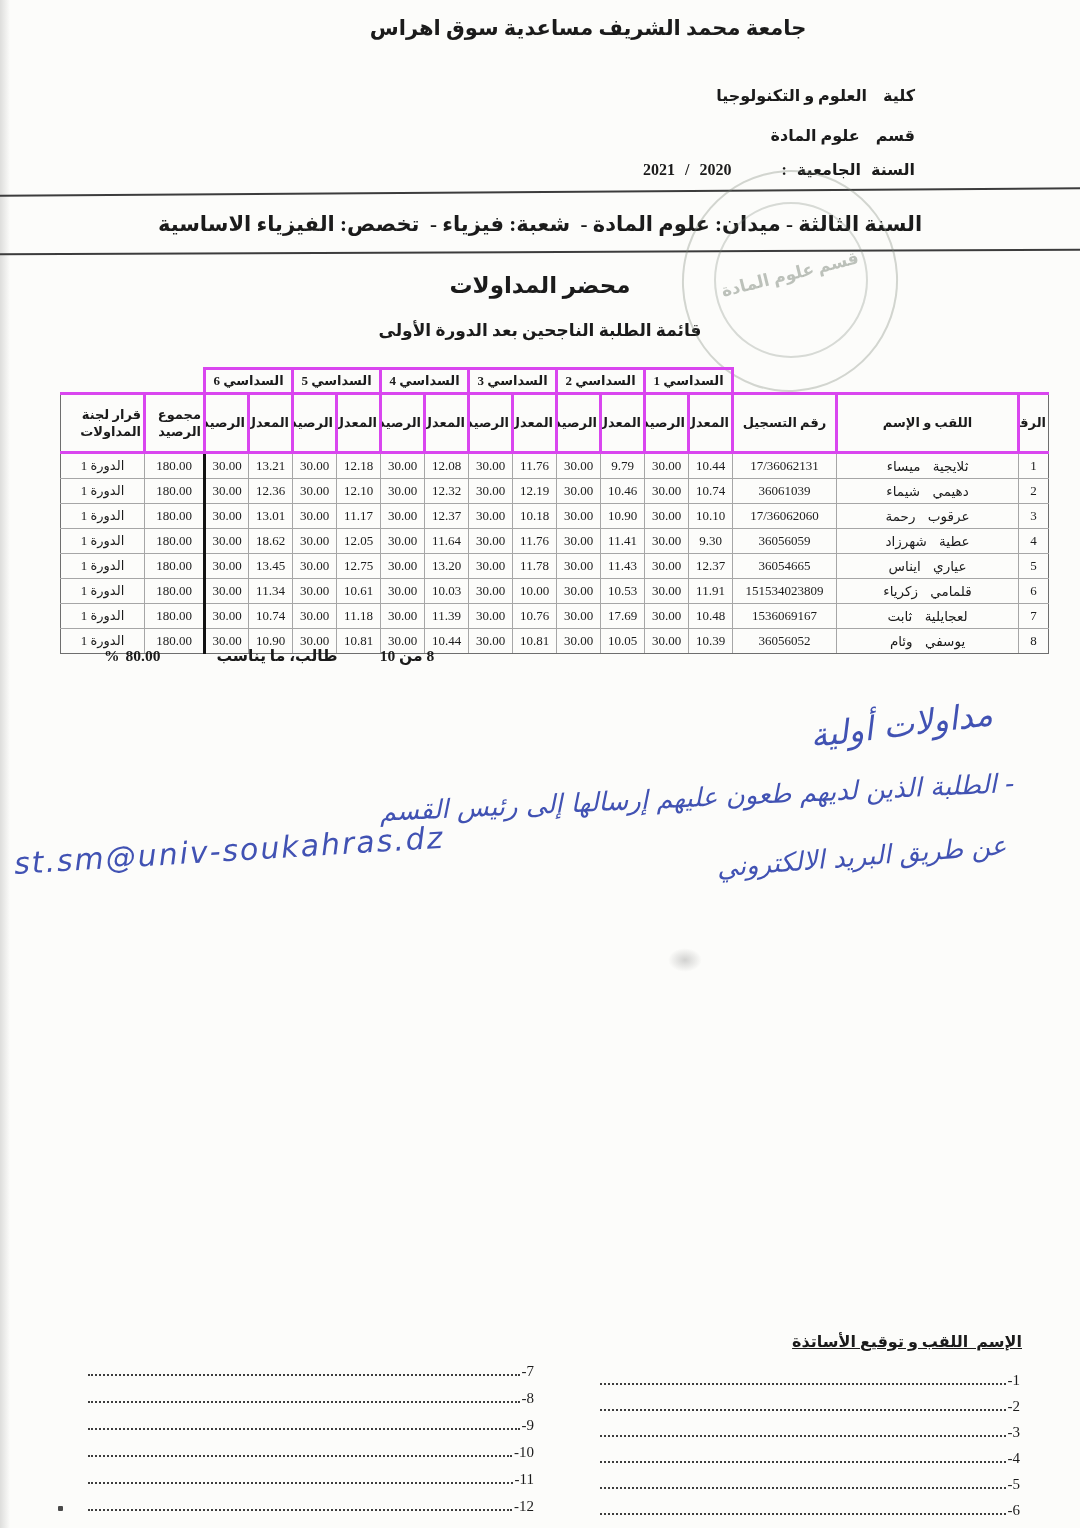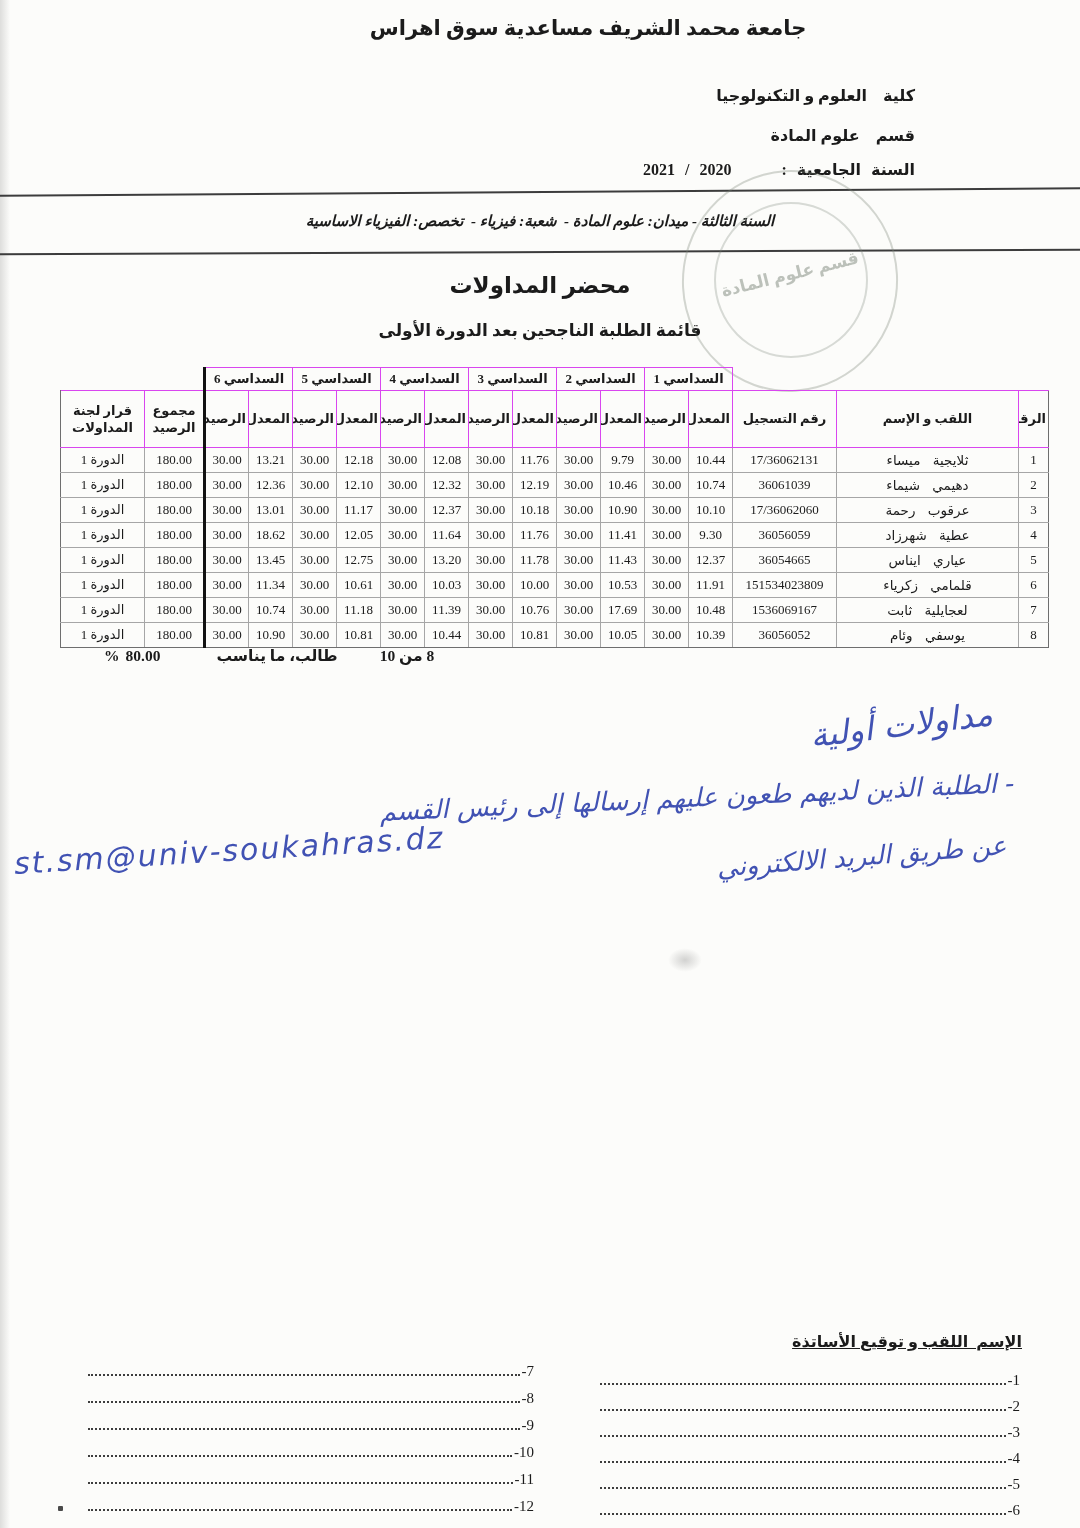--- a/index.html
+++ b/index.html
@@ -21,50 +21,50 @@
   
   .university{position:absolute;top:16px;left:0;width:100%;text-align:center;
     font-size:21px;font-weight:bold;padding-left:48px;}
   .hdr-line{position:absolute;right:165px;direction:rtl;text-align:right;
     font-size:16px;font-weight:bold;white-space:nowrap;}
   .fac{top:86px;} .dep{top:126px;} .year{top:160px;word-spacing:6px;}
   .rule{position:absolute;left:-10px;width:1100px;height:2px;background:#3c3c3c;}
   .rule1{top:191px;transform:rotate(-.4deg);}
   .rule2{top:251px;transform:rotate(-.25deg);}
   .program{position:absolute;top:212px;left:0;width:100%;text-align:center;direction:rtl;
-    font-size:15px;font-weight:bold;font-style:italic;}
+    font-size:21px;font-weight:bold;}
   .doc-title{position:absolute;top:272px;left:0;width:100%;text-align:center;direction:rtl;
     font-size:23px;font-weight:bold;}
   .doc-subtitle{position:absolute;top:320px;left:0;width:100%;text-align:center;direction:rtl;
     font-size:17px;font-weight:bold;}
 
   
   .stamp{position:absolute;left:678px;top:168px;width:224px;height:224px;pointer-events:none;}
   .stamp .c1,.stamp .c2{position:absolute;border-radius:50%;border:2px solid rgba(120,130,118,.32);}
   .stamp .c1{left:4px;top:2px;width:212px;height:218px;transform:rotate(8deg);}
   .stamp .c2{left:36px;top:34px;width:150px;height:152px;border-color:rgba(120,130,118,.28);}
   .stamp .stxt{position:absolute;left:22px;top:96px;width:180px;text-align:center;direction:rtl;
     color:rgba(110,122,108,.45);font-size:17px;font-weight:bold;transform:rotate(-14deg);
     letter-spacing:2px;}
 
   
   .tablewrap{position:absolute;left:60px;top:367px;width:988px;}
   table.results{width:988px;border-collapse:collapse;table-layout:fixed;direction:rtl;}
   .results th,.results td{padding:0 2px;text-align:center;vertical-align:middle;overflow:hidden;}
-  .results th{font-size:13px;font-weight:bold;border:1px solid #d946ef;}
+  .results th{font-size:13px;font-weight:bold;border:3px solid #d946ef;}
   .results td{font-size:13px;border:1px solid #a6a6a6;height:24px;}
   .results tr.r1 th{height:22px;}
   .results tr.r2 th{height:56px;}
   .results th.blank{border:none;background:transparent;}
   .results th.blank.thick{border-right:3px solid #121212;}
   .results th.col-total,.results td.col-total{border-right:3px solid #121212;}
   .results td:first-child,.results tr.r2 th:first-child{border-right-width:1.5px;border-right-color:#6e6e6e;}
   .results td:last-child,.results tr.r2 th:last-child{border-left-width:1.5px;border-left-color:#6e6e6e;}
   .results tr:last-child td{border-bottom:1.5px solid #6e6e6e;}
-  .results .two-line span{display:block;line-height:17px;}
+  .results .two-line span{display:block;line-height:17px;text-align:right;}
   .results td.name-cell{word-spacing:9px;font-size:13.5px;}
 
   
   .summary{position:absolute;left:104px;top:647px;direction:rtl;display:flex;align-items:baseline;
     font-size:15.5px;font-weight:bold;white-space:nowrap;}
   .summary .s-count{margin-left:42px;}
   .summary .s-label{margin-left:56px;}
   .summary .s-value{margin-left:6px;}
 
   

